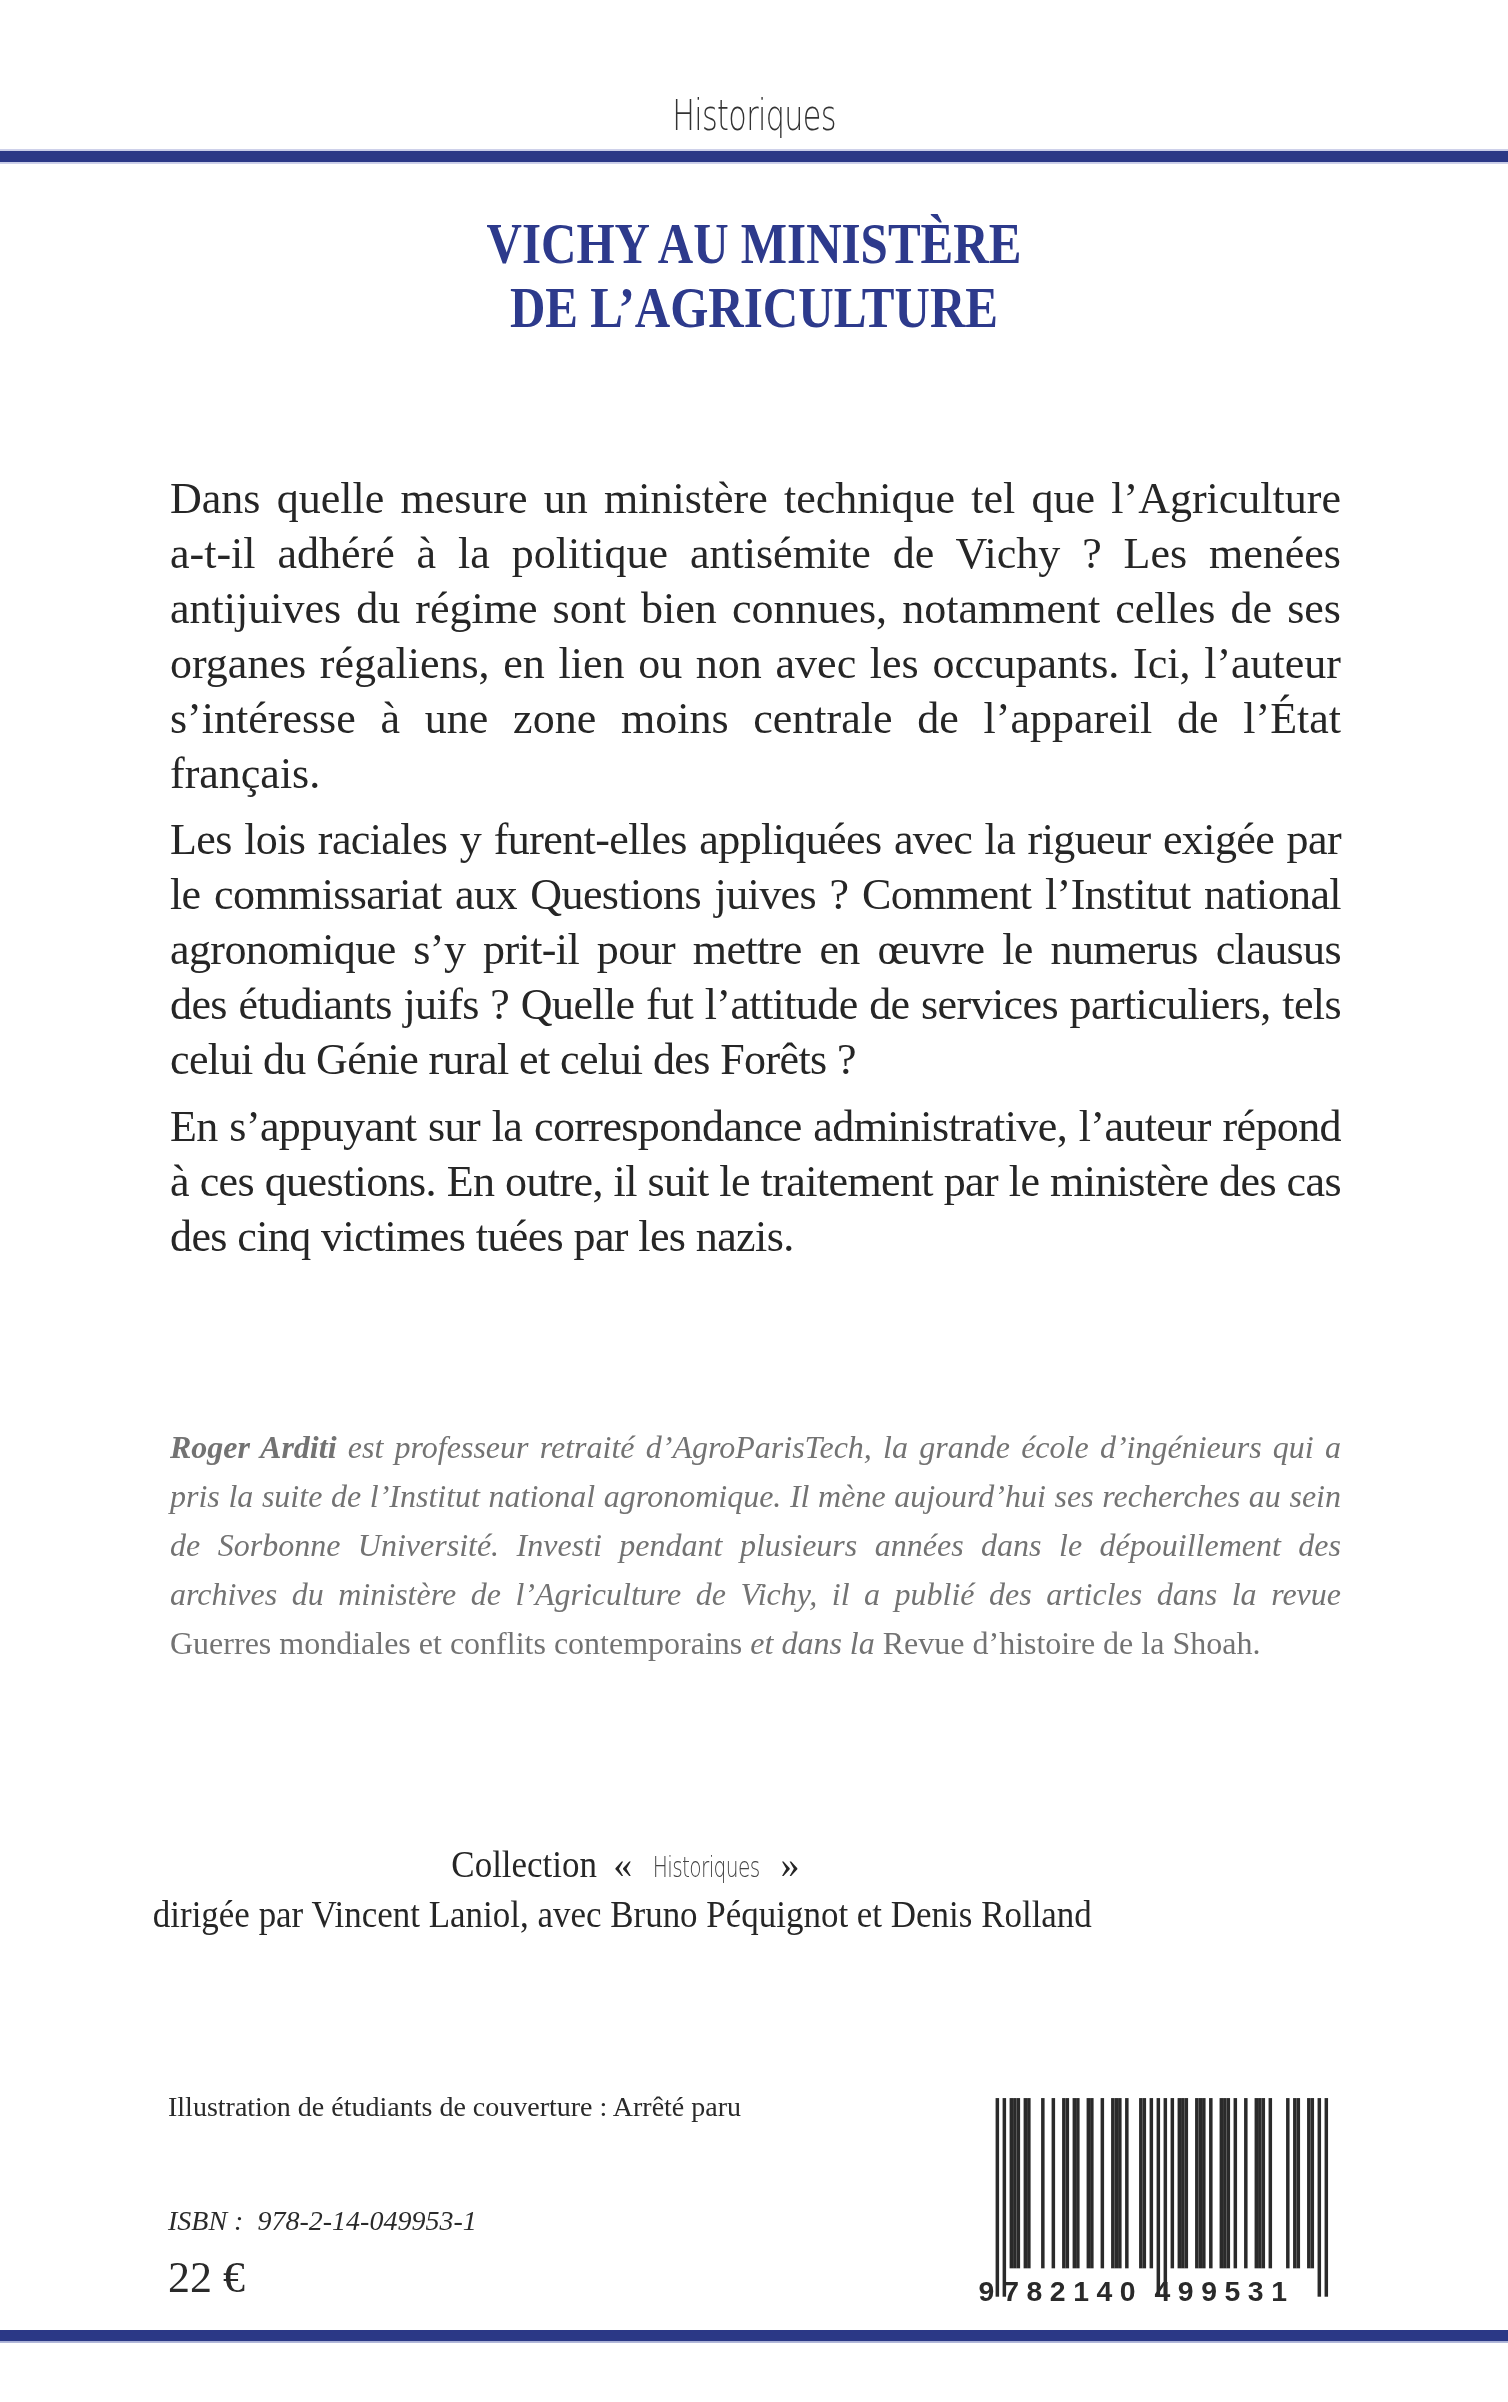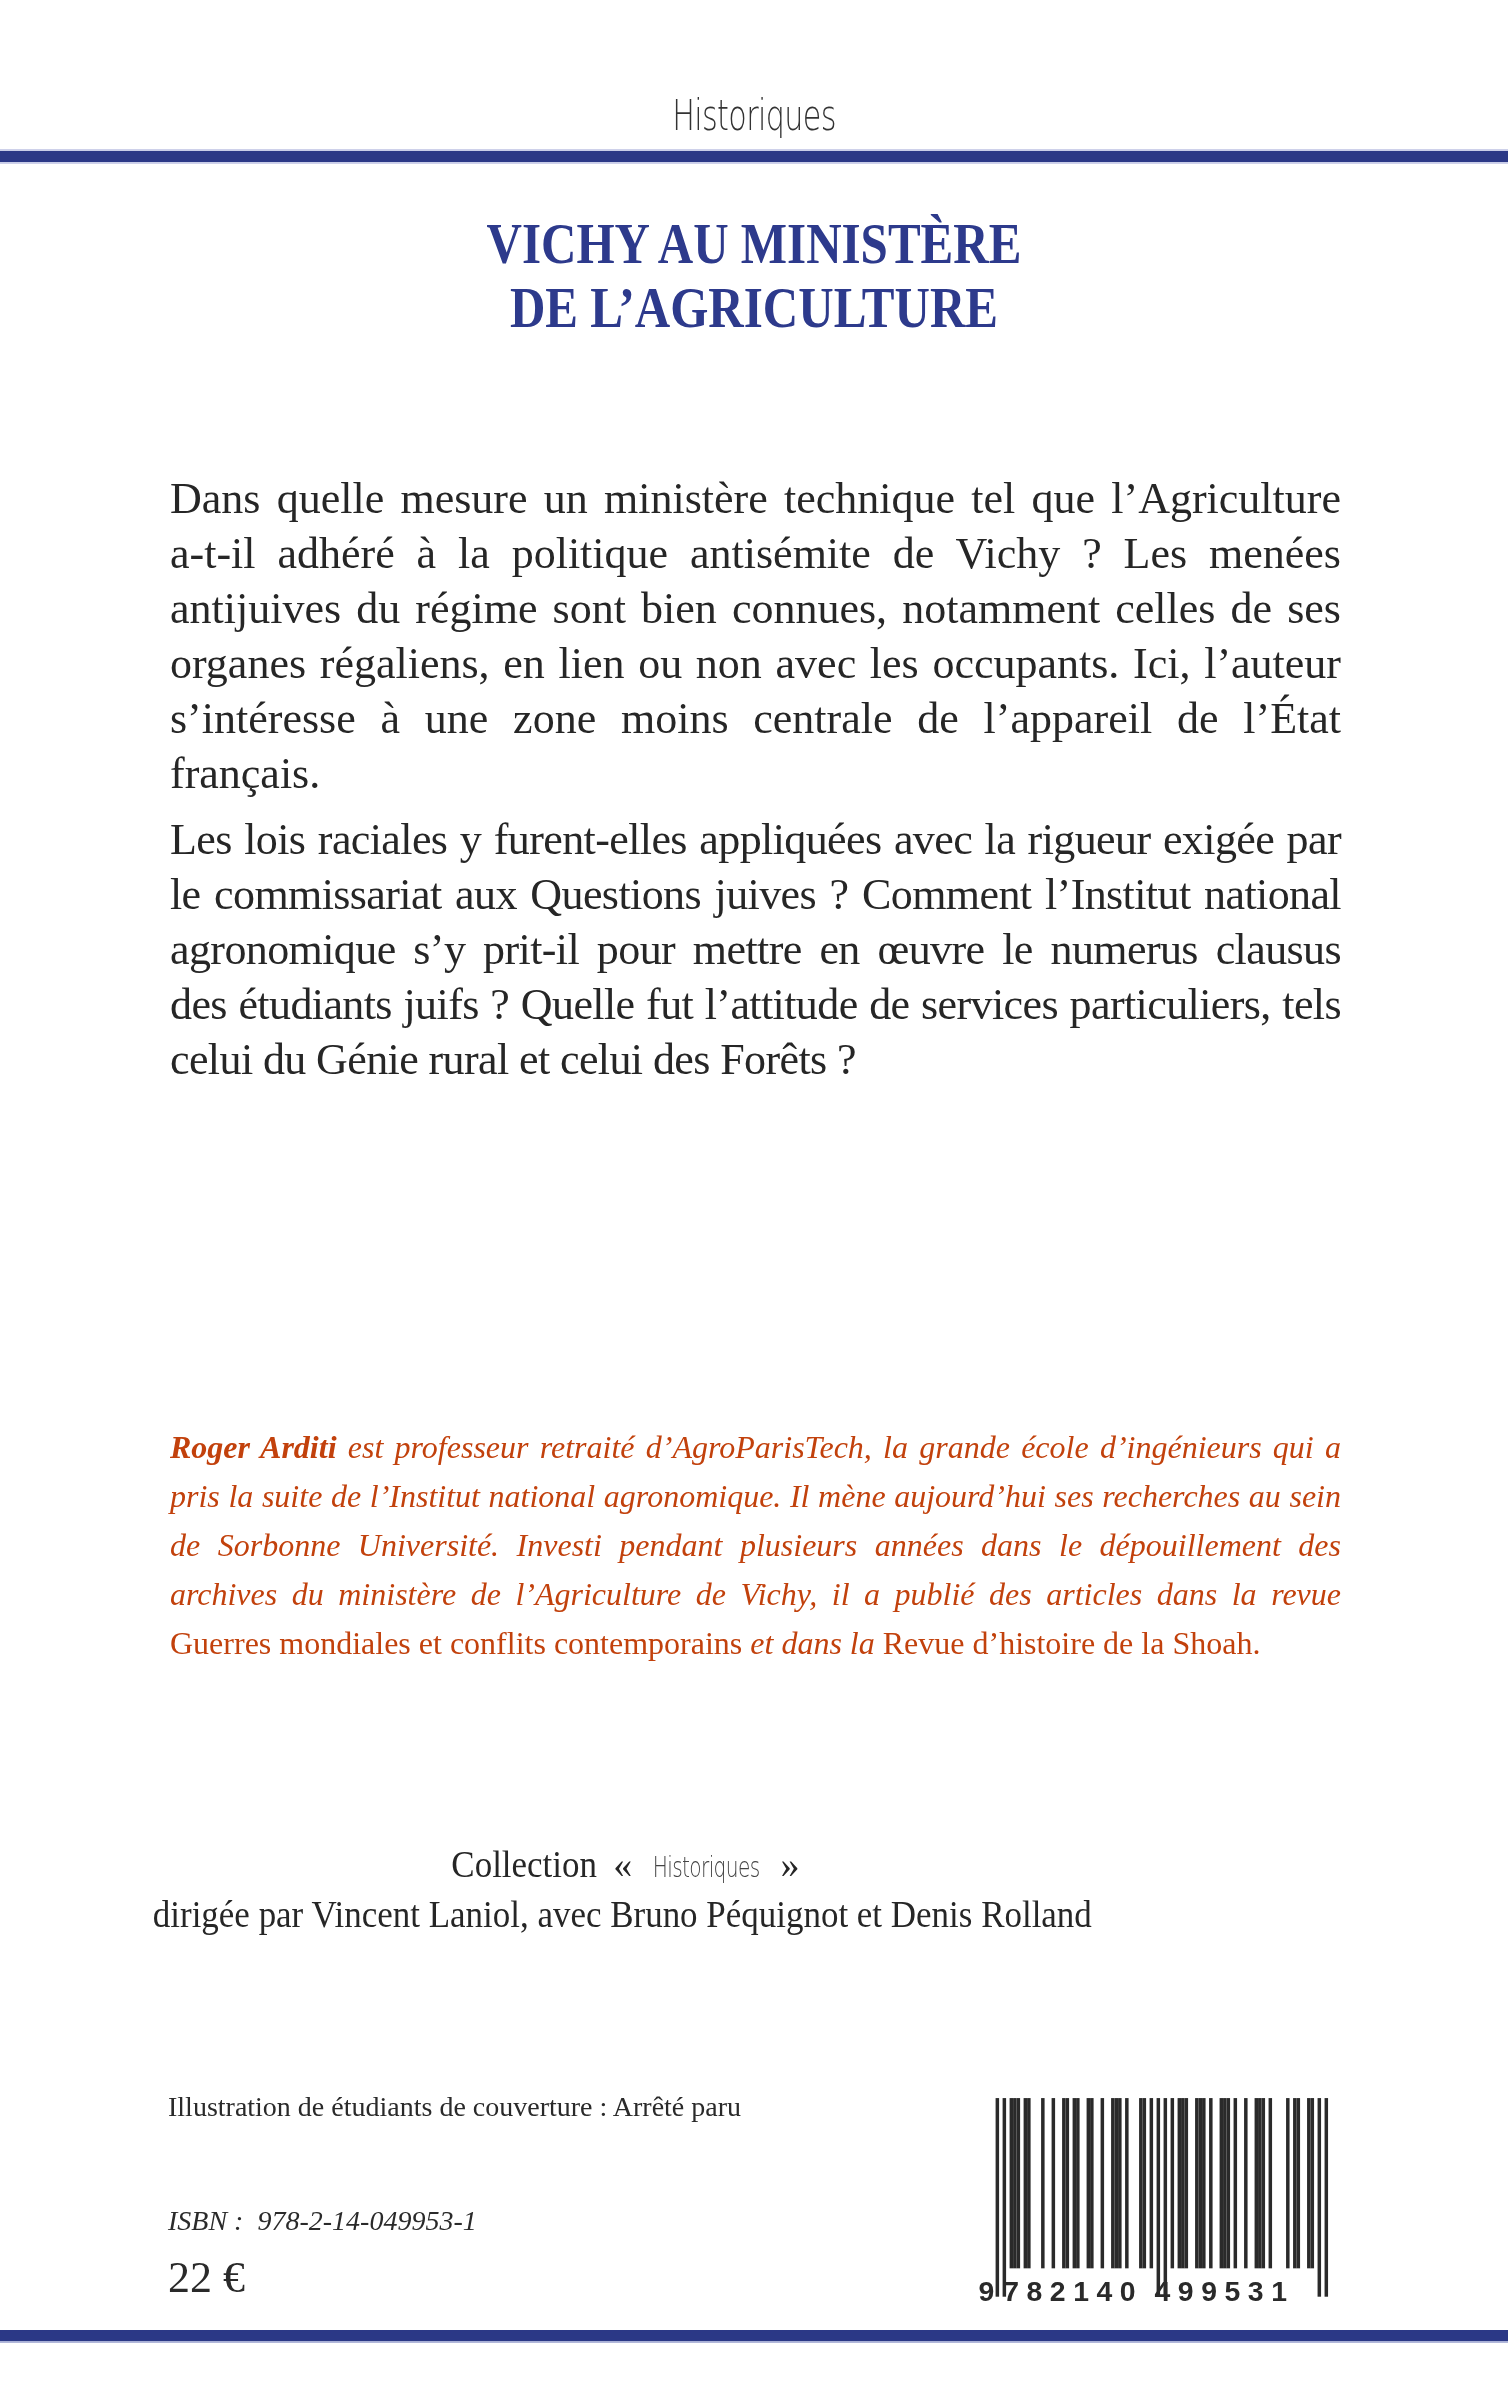--- a/index.html
+++ b/index.html
@@ -26,21 +26,21 @@
 
   .body-text {
     position: absolute; left: 170px; width: 1171px; top: 471px;
     font-size: 44px; line-height: 55px; text-align: justify; color: #262626;
   }
   .body-text p { margin: 0 0 11.4px 0; }
   .p-cond { letter-spacing: -0.6px; }
 
   .bio {
     position: absolute; left: 170px; width: 1171px; top: 1423px;
-    font-size: 32px; line-height: 49px; text-align: justify; font-style: italic; color: #c2410c;
+    font-size: 32px; line-height: 49px; text-align: justify; font-style: italic; color: #737373;
   }
   .bio b { font-weight: bold; }
   .bio .roman { font-style: normal; }
 
   .collection {
     position: absolute; left: 0; width: 1245px; top: 1841px; text-align: center;
     font-size: 38px; line-height: 47px; color: #262626;
   }
   .collection .logo-inline {
     font-family: "DejaVu Sans", sans-serif; font-weight: 200; font-size: 28px; color: #444;
@@ -68,20 +68,21 @@
 <div class="series-logo">Historiques</div>
 
 <h1 class="title">
   <span>VICHY AU MINISTÈRE</span>
   <span>DE L’AGRICULTURE</span>
 </h1>
 
 <div class="body-text">
   <p>Dans quelle mesure un ministère technique tel que l’Agriculture a-t-il adhéré à la politique antisémite de Vichy ? Les menées antijuives du régime sont bien connues, notamment celles de ses organes régaliens, en lien ou non avec les occupants. Ici, l’auteur s’intéresse à une zone moins centrale de l’appareil de l’État français.</p>
   <p class="p-cond">Les lois raciales y furent-elles appliquées avec la rigueur exigée par le commissariat aux Questions juives ? Comment l’Institut national agronomique s’y prit-il pour mettre en œuvre le numerus clausus des étudiants juifs ? Quelle fut l’attitude de services particuliers, tels celui du Génie rural et celui des Forêts ?</p>
+  <p class="p-cond">En s’appuyant sur la correspondance administrative, l’auteur répond à ces questions. En outre, il suit le traitement par le ministère des cas des cinq victimes tuées par les nazis.</p>
 </div>
 
 <div class="bio"><b>Roger Arditi</b><span> est professeur retraité d’AgroParisTech, la grande école d’ingénieurs qui a pris la suite de l’Institut national agronomique. Il mène aujourd’hui ses recherches au sein de Sorbonne Université. Investi pendant plusieurs années dans le dépouillement des archives du ministère de l’Agriculture de Vichy, il a publié des articles dans la revue </span><span class="roman">Guerres mondiales et conflits contemporains</span><span> et dans la </span><span class="roman">Revue d’histoire de la Shoah.</span></div>
 
 <div class="collection">
   <div>
     <span class="cond">Collection</span>
     <span>«</span><span class="logo-inline">Historiques</span><span>»</span>
   </div>
   <div class="cond">dirigée par Vincent Laniol, avec Bruno Péquignot et Denis Rolland</div>

